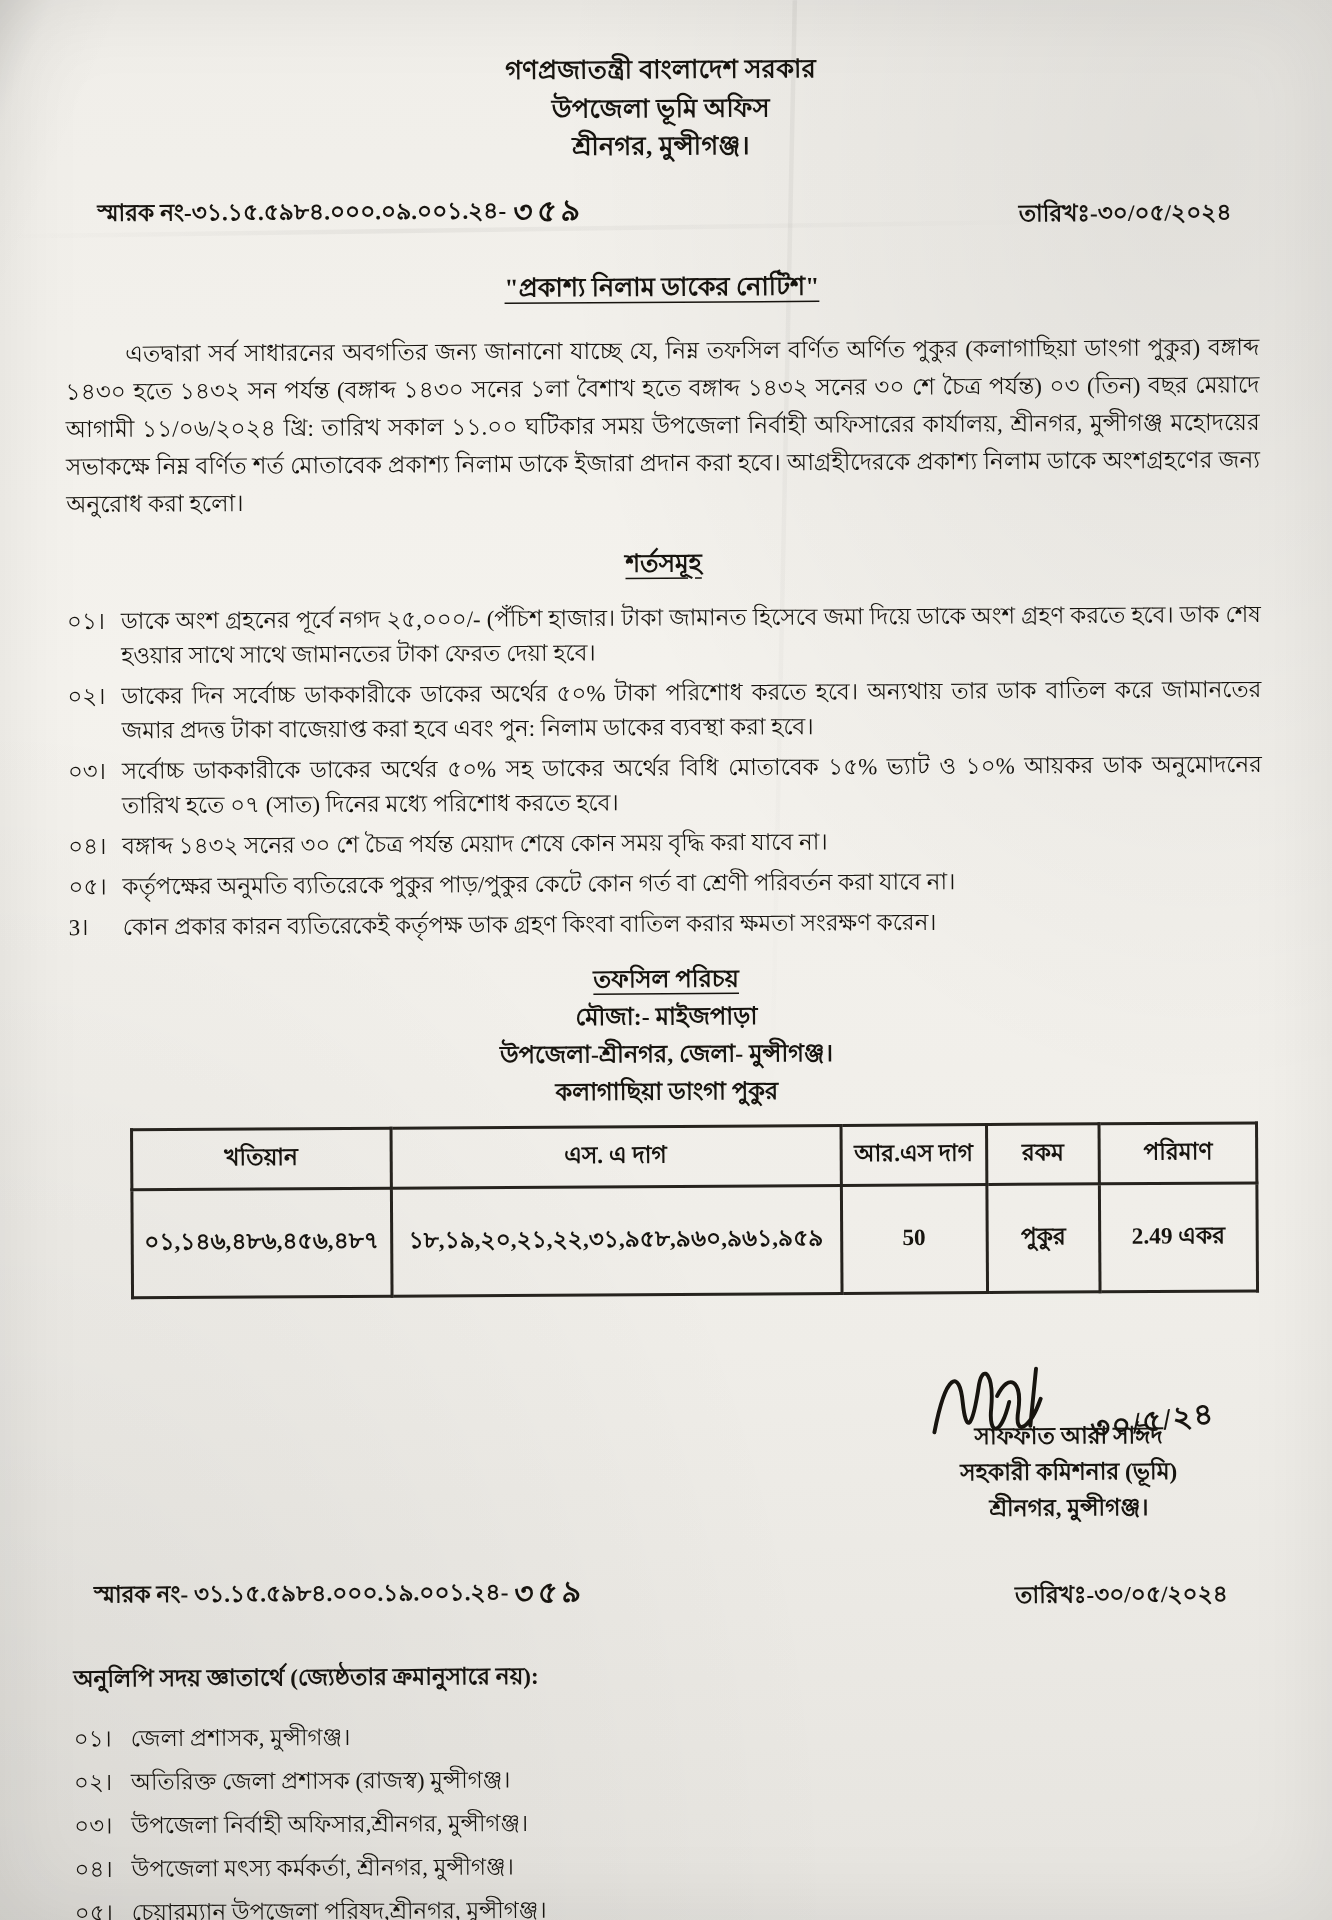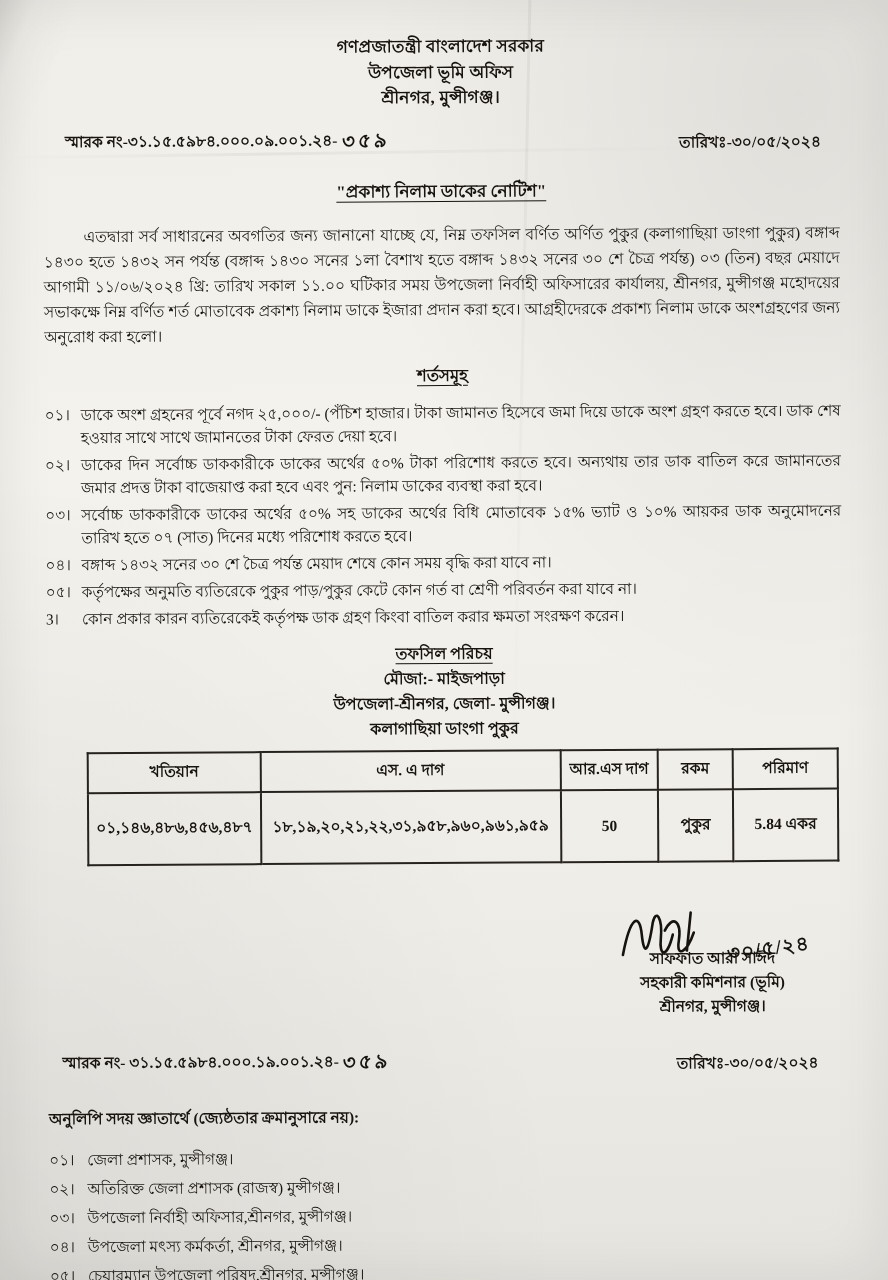--- a/index.html
+++ b/index.html
@@ -152,21 +152,21 @@
           <th>রকম</th>
           <th>পরিমাণ</th>
         </tr>
       </thead>
       <tbody>
         <tr>
           <td>০১,১৪৬,৪৮৬,৪৫৬,৪৮৭</td>
           <td>১৮,১৯,২০,২১,২২,৩১,৯৫৮,৯৬০,৯৬১,৯৫৯</td>
           <td>50</td>
           <td>পুকুর</td>
-          <td>5.84 একর</td>
+          <td>2.49 একর</td>
         </tr>
       </tbody>
     </table>
 
     <div class="sig-block sig-1">
       <div class="scribble-wrap">
         <svg width="120" height="56" viewBox="0 0 120 56">
           <path d="M8 46 C 16 6, 25 4, 27 26 C 29 46, 33 46, 38 14 C 41 0, 48 8, 46 30 C 44 48, 52 50, 58 26 M 50 22 C 58 6, 67 12, 64 32 C 61 50, 72 44, 79 24 M 72 42 L 76 4" fill="none" stroke="#17140f" stroke-width="2.6" stroke-linecap="round"></path>
         </svg><span class="sig-date">৩০/৫/২৪</span>
       </div>

